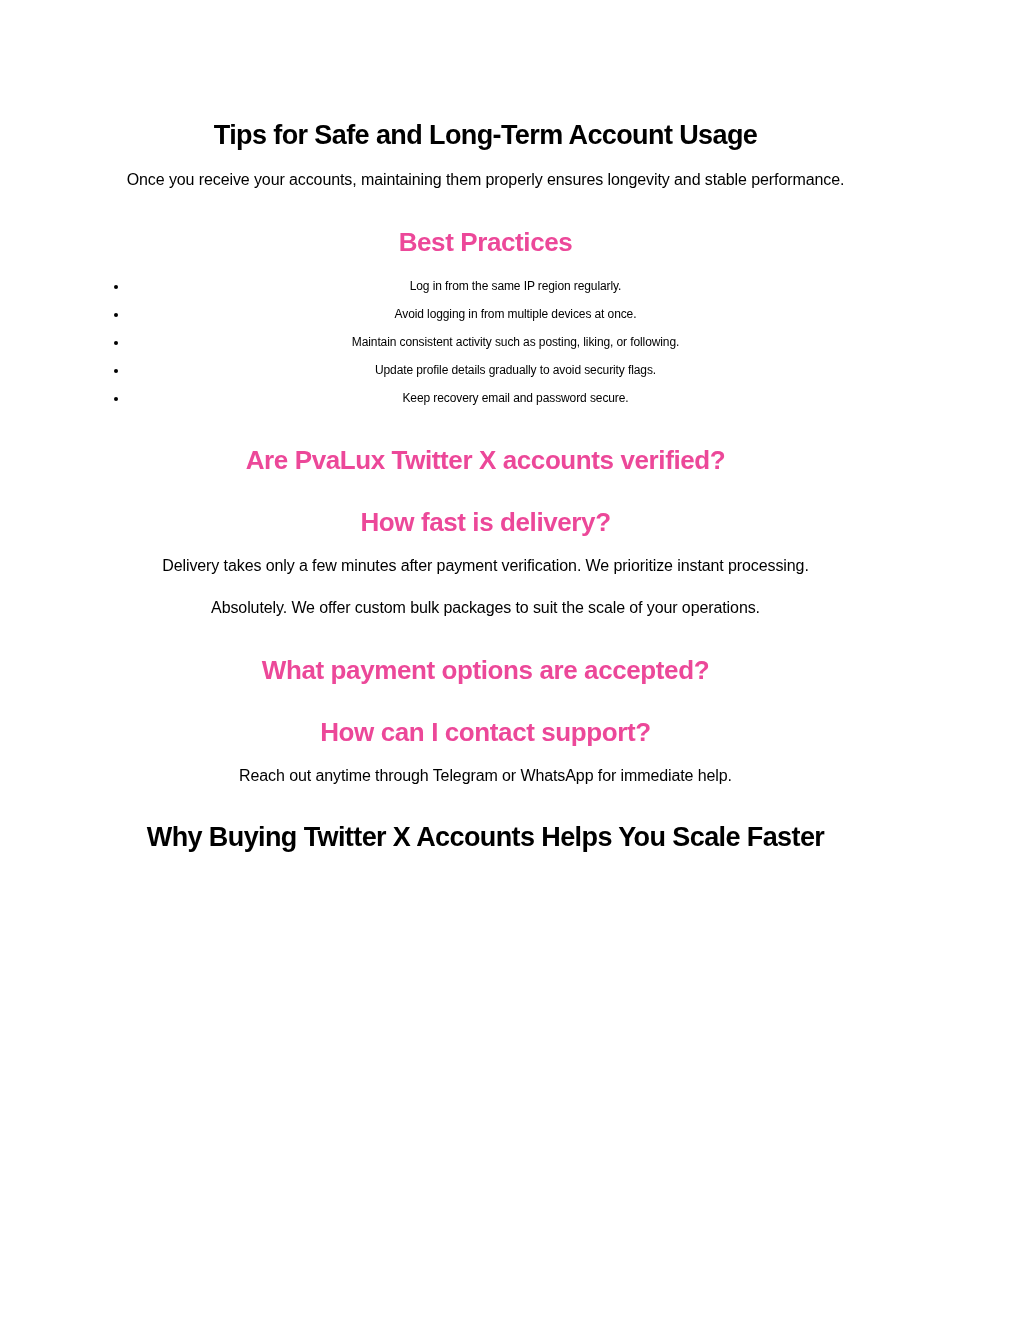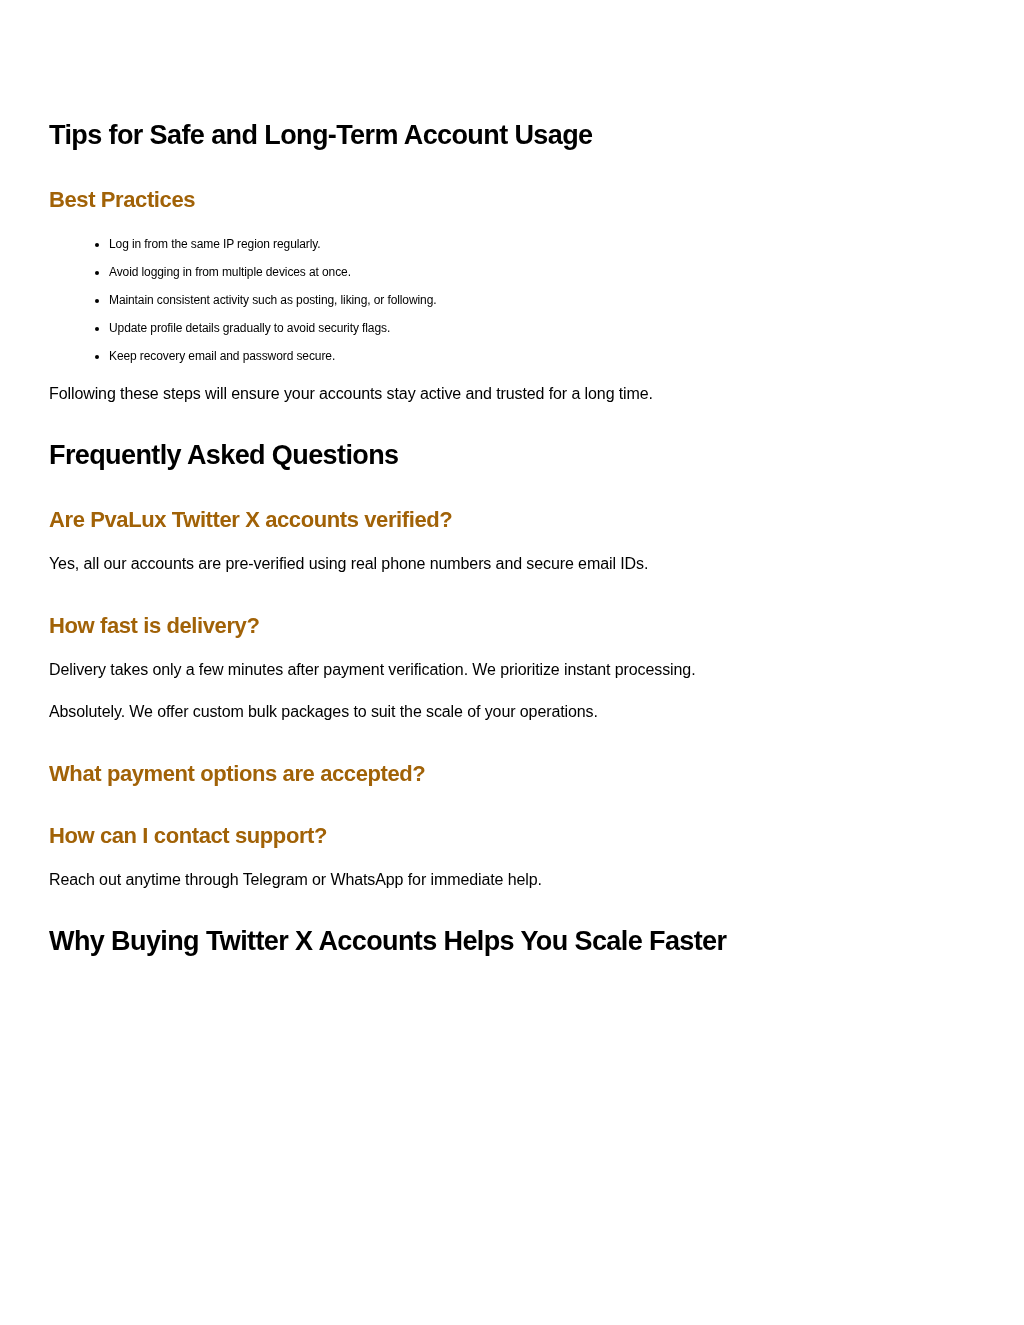--- a/index.html
+++ b/index.html
@@ -7,39 +7,40 @@
   body {
     background: #ffffff;
     font-family: "Liberation Sans", sans-serif;
     color: #000000;
   }
   .page {
     width: 1024px;
     height: 1325px;
     margin: 0 auto;
     background: #ffffff;
-    padding: 118px 121px 40px 49px;
+    padding: 118px 121px 40px 68px;
     overflow: hidden;
+    text-align: center;
   }
   h1 {
     font-size: 27px;
     line-height: 34px;
     font-weight: 700;
     letter-spacing: -0.6px;
     margin: 30px 0 14px 0;
     color: #000000;
   }
   h1.first { margin-top: 0; }
   h2 {
-    font-size: 22px;
+    font-size: 26px;
     line-height: 28px;
     font-weight: 700;
     letter-spacing: -0.4px;
     margin: 34px 0 16px 0;
-    color: #a16207;
+    color: #ec4899;
   }
   p {
     font-size: 16px;
     line-height: 28px;
     margin: 0 0 14px 0;
     letter-spacing: -0.1px;
     color: #000000;
   }
   ul.bullets {
     margin: 0 0 10px 0;
@@ -53,37 +54,35 @@
     color: #000000;
   }
 </style>
 </head>
 <body>
 
 <div class="page">
 
   <h1 class="first">Tips for Safe and Long-Term Account Usage</h1>
 
+  <p>Once you receive your accounts, maintaining them properly ensures longevity and stable performance.</p>
 
   <h2>Best Practices</h2>
 
   <ul class="bullets">
     <li>Log in from the same IP region regularly.</li>
     <li>Avoid logging in from multiple devices at once.</li>
     <li>Maintain consistent activity such as posting, liking, or following.</li>
     <li>Update profile details gradually to avoid security flags.</li>
     <li>Keep recovery email and password secure.</li>
   </ul>
 
-  <p>Following these steps will ensure your accounts stay active and trusted for a long time.</p>
 
-  <h1>Frequently Asked Questions</h1>
 
   <h2>Are PvaLux Twitter X accounts verified?</h2>
-  <p>Yes, all our accounts are pre-verified using real phone numbers and secure email IDs.</p>
 
   <h2>How fast is delivery?</h2>
   <p>Delivery takes only a few minutes after payment verification. We prioritize instant processing.</p>
 
   <p>Absolutely. We offer custom bulk packages to suit the scale of your operations.</p>
 
   <h2>What payment options are accepted?</h2>
 
   <h2>How can I contact support?</h2>
   <p>Reach out anytime through Telegram or WhatsApp for immediate help.</p>

